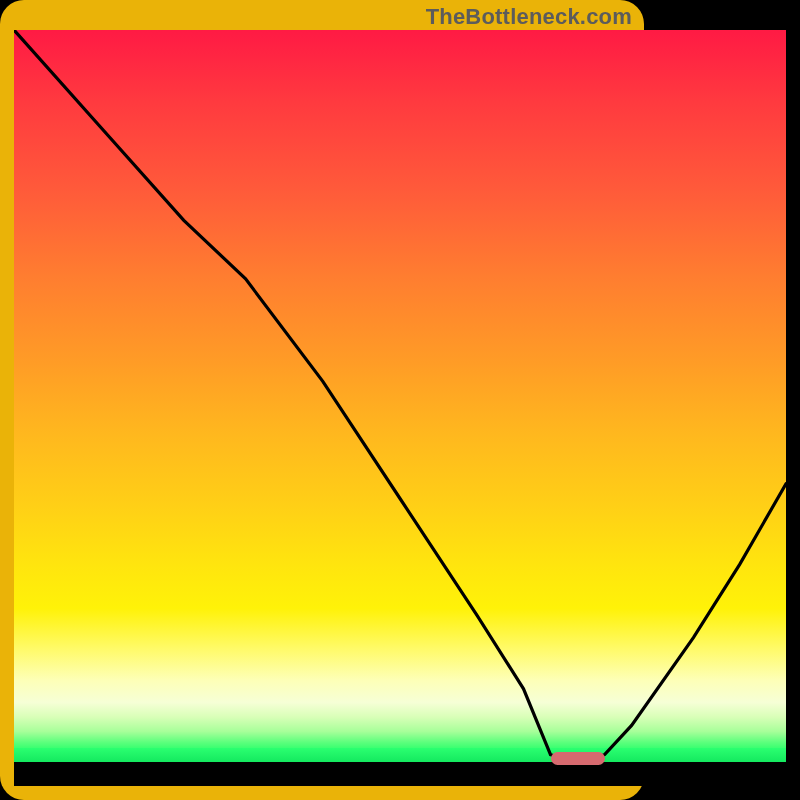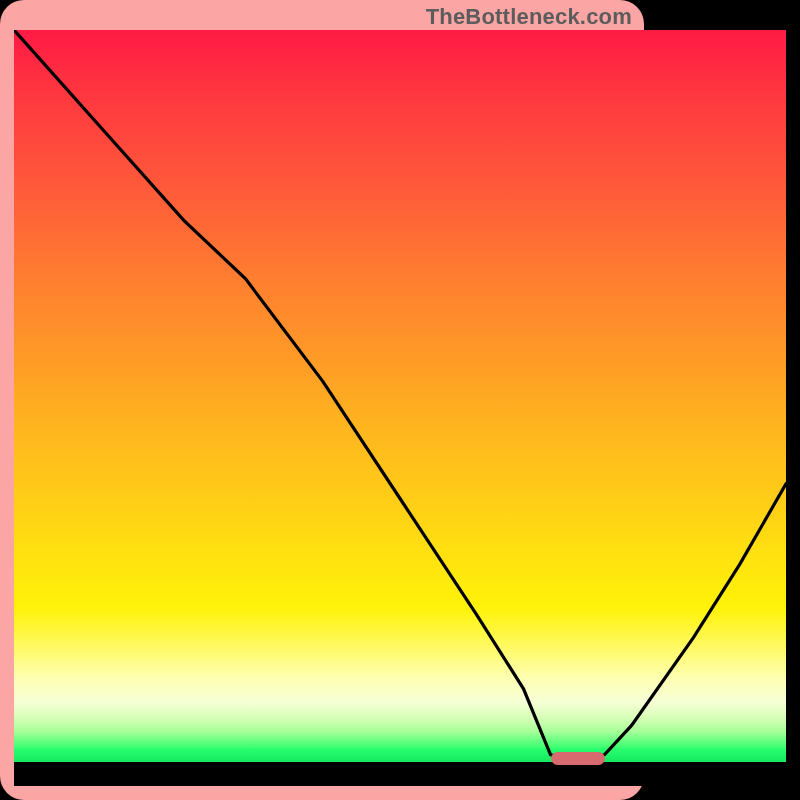--- a/index.html
+++ b/index.html
@@ -8,21 +8,21 @@
     width: 800px;
     height: 800px;
     background: #000;
     overflow: hidden;
     font-family: Arial, Helvetica, sans-serif;
   }
   .frame {
     position: relative;
     width: 644px;
     height: 800px;
-    background: #fca5a5;
+    background: #eab308;
     border-radius: 24px;
   }
   .watermark {
     position: absolute;
     top: 4px;
     right: 12px;
     color: #5c5c5c;
     font-size: 22px;
     font-weight: 600;
     letter-spacing: 0.2px;

